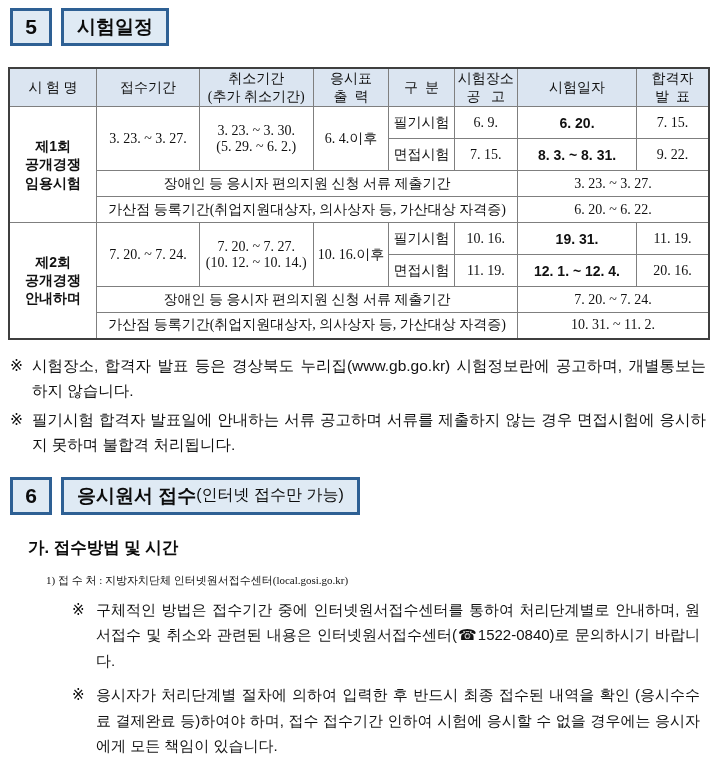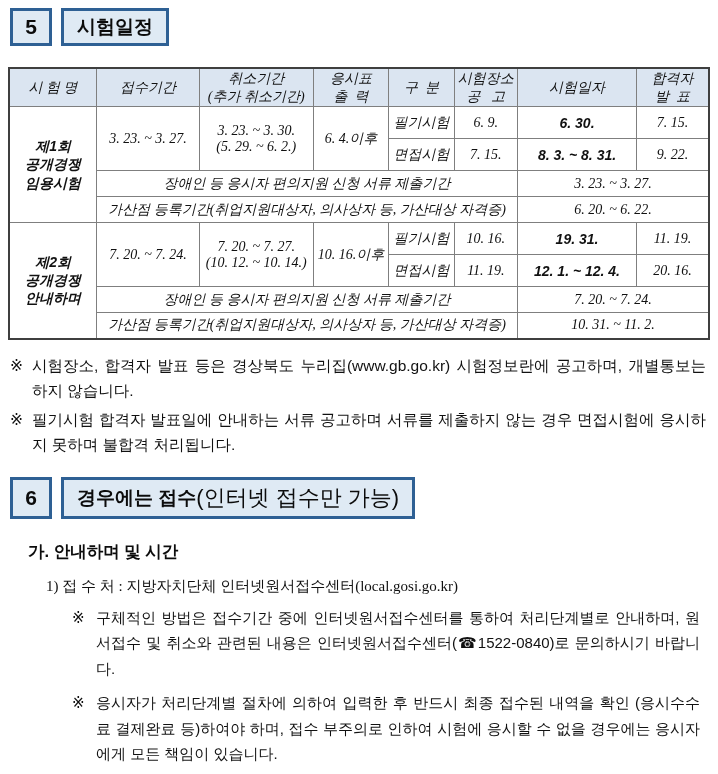--- a/index.html
+++ b/index.html
@@ -35,30 +35,29 @@
   .titlebox {
     border: 3px solid var(--accent-border);
     background: var(--accent-fill);
     display: flex; align-items: center;
     font-family: "Liberation Sans", "DejaVu Sans", sans-serif;
     font-size: 19px; color: #0c0c0c;
     padding: 3px 13px;
     white-space: nowrap;
   }
   .titlebox .t-bold { font-weight: bold; }
-  .titlebox .t-normal { font-weight: normal; font-size: 22px; }
+  .titlebox .t-normal { font-weight: normal; font-size: 16px; }
 
   
   table.sched {
     margin-top: 21px;
     border-collapse: collapse;
     table-layout: fixed;
     width: 702px;
     border: 2.5px solid var(--grid-outer);
-    font-style: italic;
   }
   table.sched th, table.sched td {
     border: 1px solid var(--grid-line);
     text-align: center;
     vertical-align: middle;
     font-size: 14px;
     padding: 1px 2px;
     overflow: hidden;
   }
   table.sched thead tr { height: 38px; background: var(--header-fill); }
@@ -89,21 +88,21 @@
 
   
   .apply { margin-top: 20px; }
   .apply-heading {
     margin: 22px 0 0 20px;
     font-family: "Liberation Sans", "DejaVu Sans", sans-serif;
     font-weight: bold; font-size: 16.5px; color: #0c0c0c;
   }
   .apply-item {
     margin: 14px 0 0 38px;
-    font-size: 15px;
+    font-size: 11px;
     font-family: "Liberation Serif", "DejaVu Serif", serif;
   }
   .subnote {
     display: flex;
     margin: 9px 10px 0 64px;
     font-family: "Liberation Sans", "DejaVu Sans", sans-serif;
     font-size: 15px; line-height: 1.7;
   }
   .subnote .marker { flex: 0 0 24px; }
   .subnote .note-text { flex: 1 1 auto; text-align: justify; }
@@ -152,21 +151,21 @@
       <tr class="r-exam">
         <td rowspan="4" class="exam-name prewrap">제1회
 공개경쟁
 임용시험</td>
         <td rowspan="2" class="num">3. 23. ~ 3. 27.</td>
         <td rowspan="2" class="num prewrap">3. 23. ~ 3. 30.
 (5. 29. ~ 6. 2.)</td>
         <td rowspan="2" class="num">6. 4.이후</td>
         <td>필기시험</td>
         <td class="num">6. 9.</td>
-        <td class="bold-date">6. 30.</td>
+        <td class="bold-date">6. 20.</td>
         <td class="num">7. 15.</td>
       </tr>
       <tr class="r-exam">
         <td>면접시험</td>
         <td class="num">7. 15.</td>
         <td class="bold-date">8. 3. ~ 8. 31.</td>
         <td class="num">9. 22.</td>
       </tr>
       <tr class="r-merge">
         <td colspan="5">장애인 등 응시자 편의지원 신청 서류 제출기간</td>
@@ -214,32 +213,32 @@
     </div>
     <div class="note-line">
       <span class="marker">※</span>
       <span class="note-text">필기시험 합격자 발표일에 안내하는 서류 공고하며 서류를 제출하지 않는 경우 면접시험에 응시하지 못하며 불합격 처리됩니다.</span>
     </div>
   </div>
 
   <div class="sec-head apply">
     <div class="badge">6</div>
     <div class="titlebox">
-      <span class="t-bold">경우에는 접수</span>
+      <span class="t-bold">응시원서 접수</span>
         <span class="t-normal">(인터넷 접수만 가능)</span>
     </div>
   </div>
 
   <div>
-    <div class="apply-heading">가. 안내하며 및 시간</div>
+    <div class="apply-heading">가. 접수방법 및 시간</div>
     <div class="apply-item">1) 접 수 처 : 지방자치단체 인터넷원서접수센터(local.gosi.go.kr)</div>
     <div class="subnote">
       <span class="marker">※</span>
       <span class="note-text">구체적인 방법은 접수기간 중에 인터넷원서접수센터를 통하여 처리단계별로 안내하며, 원서접수 및 취소와 관련된 내용은 인터넷원서접수센터(☎1522-0840)로 문의하시기 바랍니다.</span>
     </div>
     <div class="subnote">
       <span class="marker">※</span>
-      <span class="note-text">응시자가 처리단계별 절차에 의하여 입력한 후 반드시 최종 접수된 내역을 확인 (응시수수료 결제완료 등)하여야 하며, 접수 부주의로 인하여 시험에 응시할 수 없을 경우에는 응시자에게 모든 책임이 있습니다.</span>
+      <span class="note-text">응시자가 처리단계별 절차에 의하여 입력한 후 반드시 최종 접수된 내역을 확인 (응시수수료 결제완료 등)하여야 하며, 접수 접수기간 인하여 시험에 응시할 수 없을 경우에는 응시자에게 모든 책임이 있습니다.</span>
     </div>
 
   </div>
 
 </div>
 
 </body></html>

